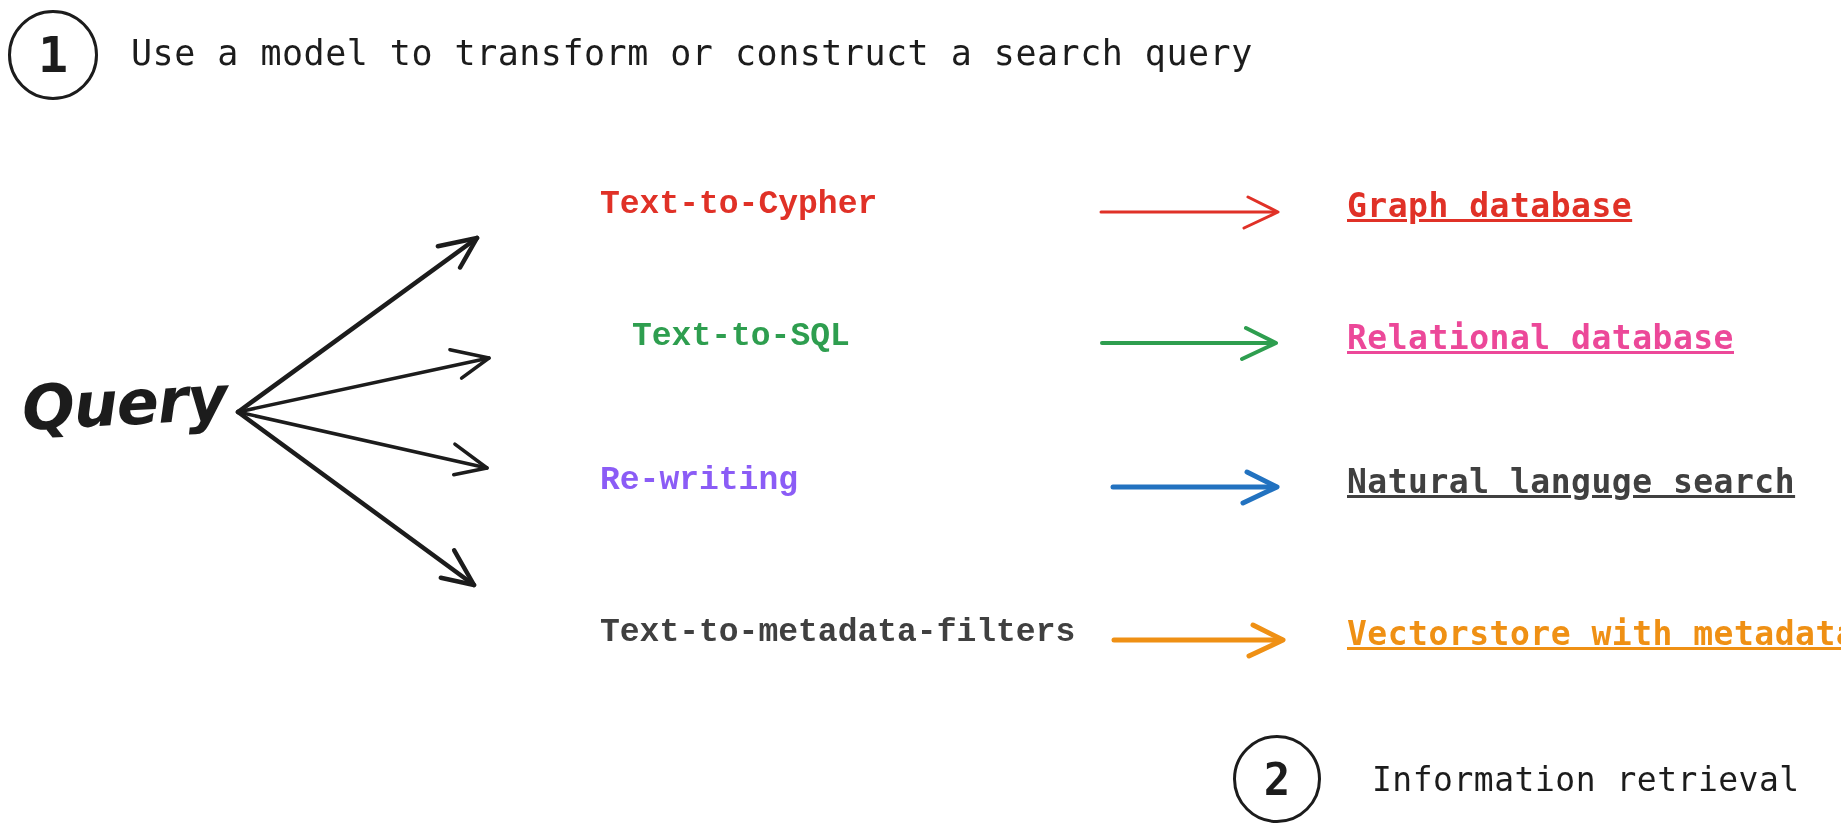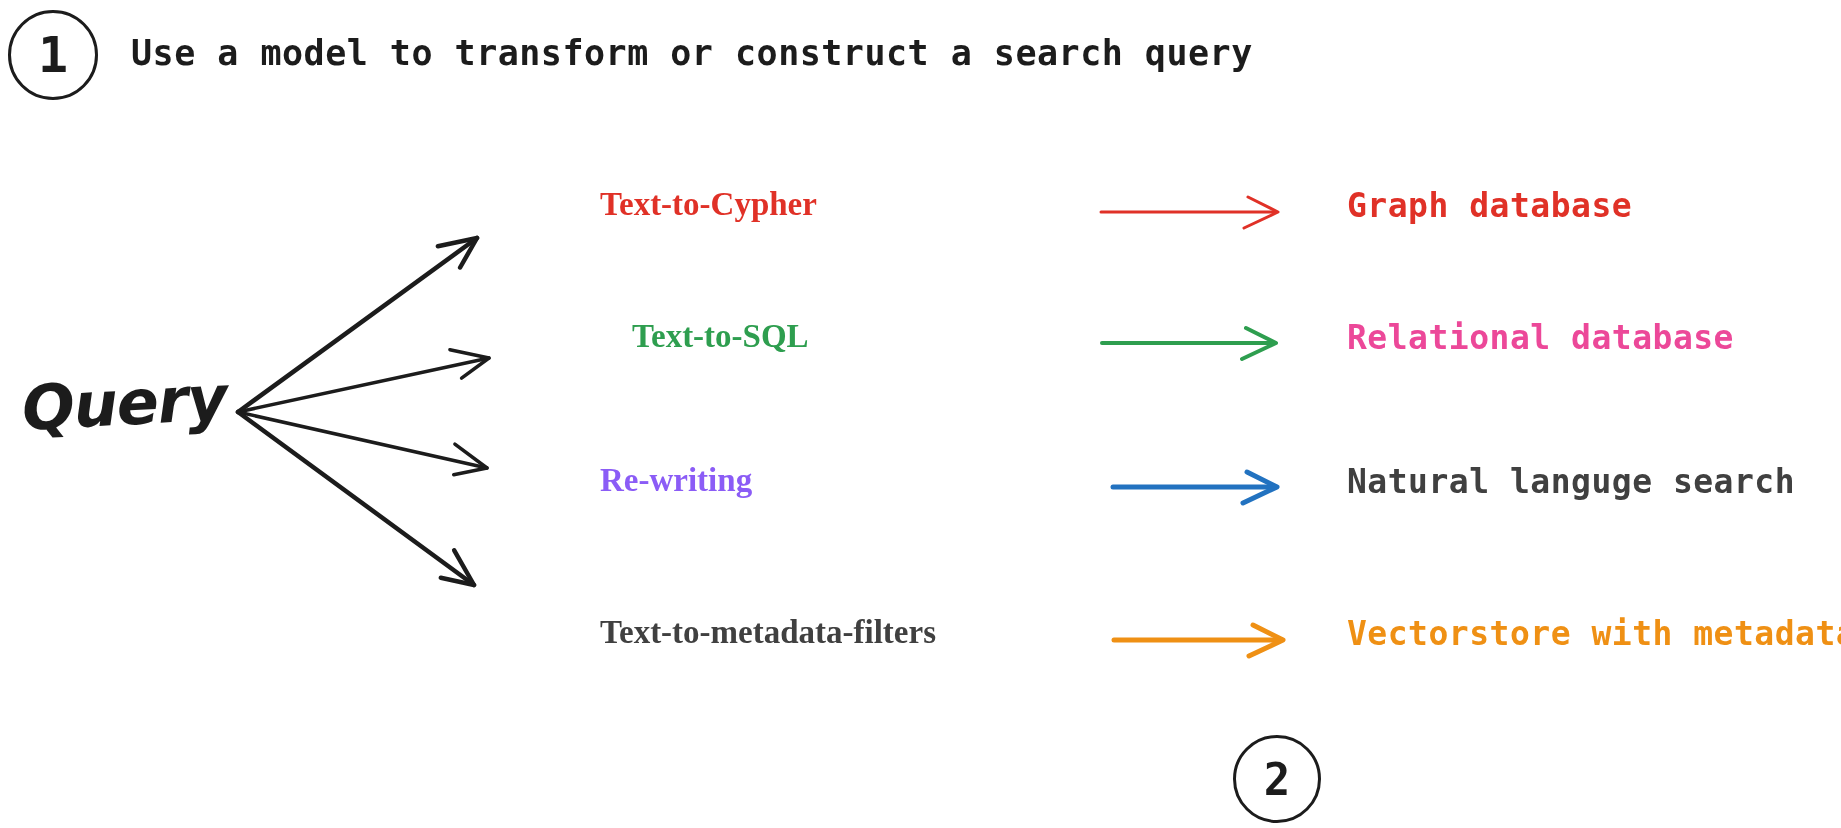--- a/index.html
+++ b/index.html
@@ -45,21 +45,21 @@
     top: 735px;
     width: 88px;
     height: 88px;
     font-size: 44px;
   }
 
   .step-text {
     position: absolute;
     color: #1c1c1c;
     font-family: "DejaVu Sans Mono", monospace;
-    font-weight: bold;
+    font-weight: normal;
     white-space: nowrap;
   }
   #step1-text {
     left: 131px;
     top: 33px;
     font-size: 35px;
     letter-spacing: 0.5px;
   }
   #step2-text {
     left: 1372px;
@@ -90,36 +90,37 @@
     top: 0;
     width: 1841px;
     height: 828px;
     pointer-events: none;
   }
 
   
   .method-label {
     position: absolute;
     left: 600px;
-    font-family: Liberation Serif, serif;
+    font-family: Liberation Mono, monospace;
     font-weight: bold;
     font-size: 33px;
     white-space: nowrap;
     letter-spacing: 0px;
   }
 
   
   .target-label {
     position: absolute;
     left: 1347px;
     font-family: "DejaVu Sans Mono", monospace;
     font-weight: bold;
     font-size: 33px;
     white-space: nowrap;
     letter-spacing: 0.5px;
+    text-decoration: underline;
   }
 </style>
 </head>
 <body>
 
 <div id="canvas">
 
   <div class="step-badge" id="step1-badge">1</div>
   <div class="step-text" id="step1-text">Use a model to transform or construct a search query</div>
 
@@ -165,14 +166,15 @@
       <div class="target-label" style="top: 462px; color: #404040;">Natural languge search</div>
       <div class="method-label" style="top: 614px; color: #404040;">Text-to-metadata-filters</div>
       <svg width="189" height="60" style="position: absolute; left: 1104px; top: 610px;">
         <line x1="10" y1="30" x2="176" y2="30" stroke="#ef9014" stroke-width="5" stroke-linecap="round"></line>
         <path d="M 149 15 L 179 30 L 145 46" fill="none" stroke="#ef9014" stroke-width="5" stroke-linecap="round" stroke-linejoin="round"></path>
       </svg>
       <div class="target-label" style="top: 614px; color: rgb(239, 144, 20);">Vectorstore with metadata</div>
     </div>
 
   <div class="step-badge" id="step2-badge">2</div>
+  <div class="step-text" id="step2-text">Information retrieval</div>
 
 </div>
 
 </body></html>

